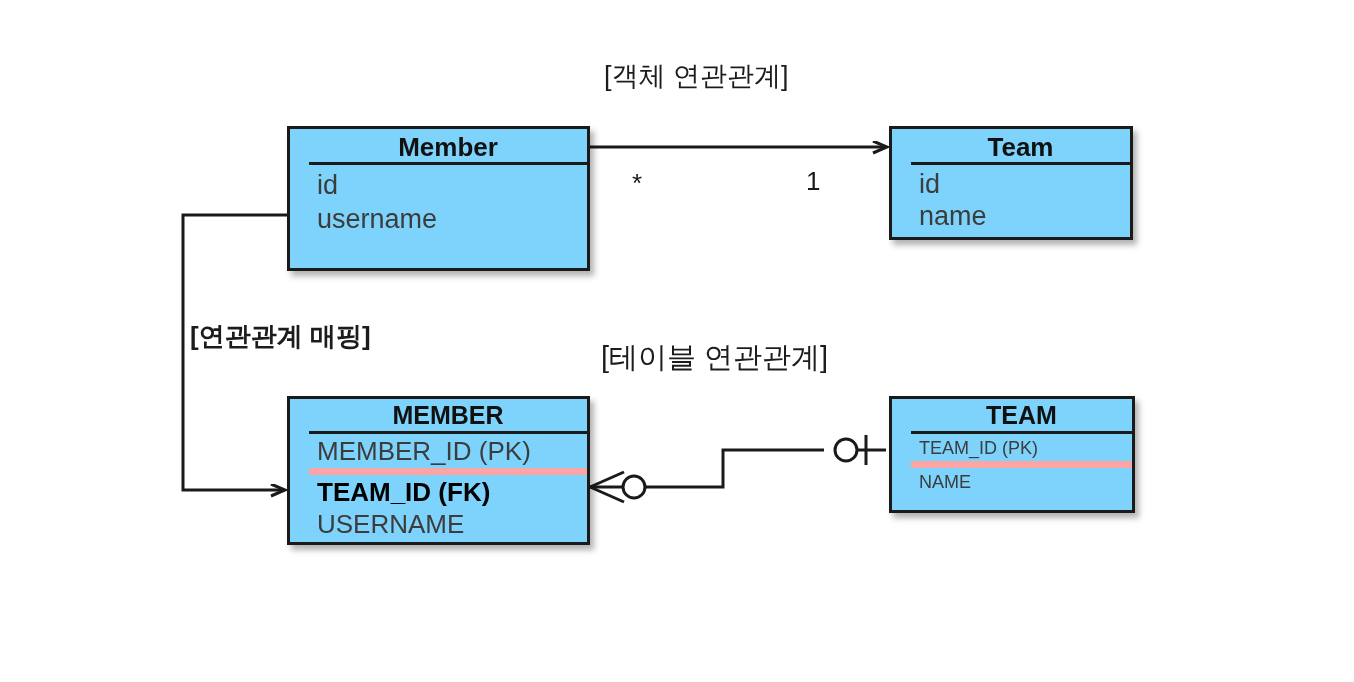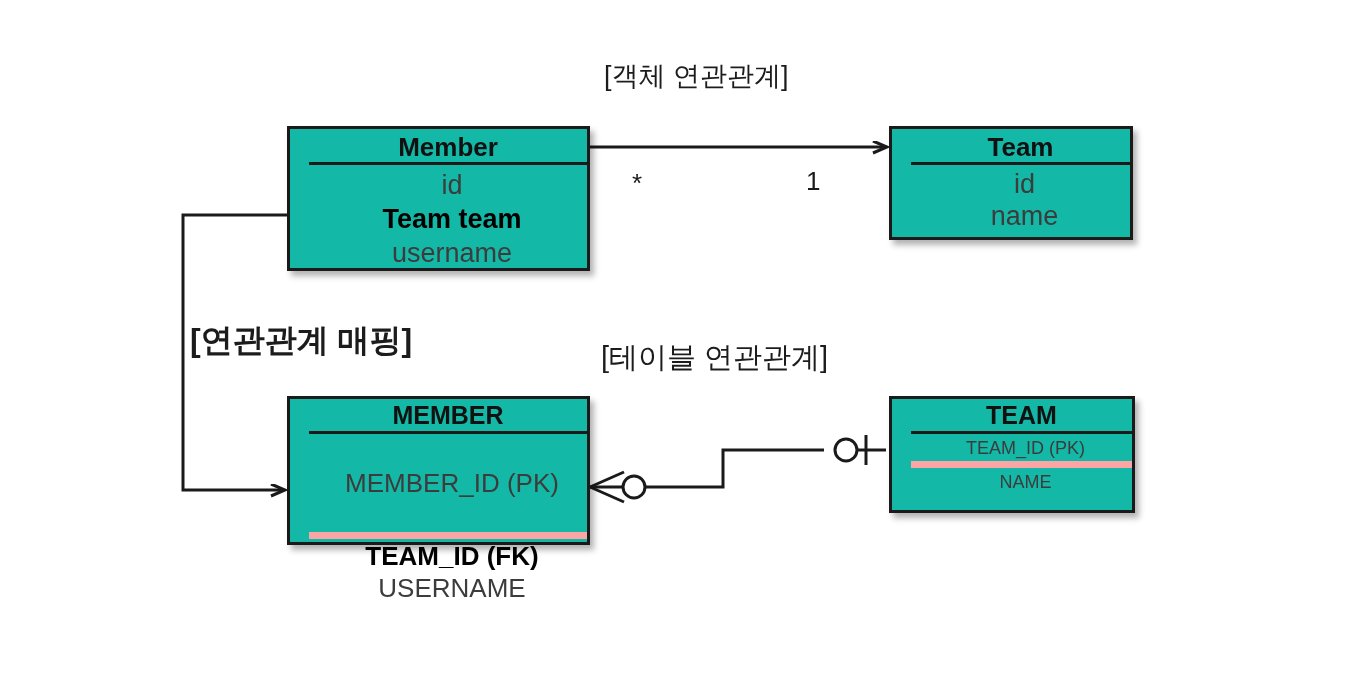--- a/index.html
+++ b/index.html
@@ -38,48 +38,47 @@
   }
   #caption-table {
     left: 601px;
     top: 338px;
     font-size: 29px;
     font-weight: 400;
   }
   #caption-mapping {
     left: 190px;
     top: 319px;
-    font-size: 32px;
+    font-size: 26px;
     font-weight: 700;
   }
 
   
   .box {
     position: absolute;
     box-sizing: border-box;
-    background: #14b8a6;
+    background: #7dd3fc;
     border: 3px solid #1a1a1a;
     box-shadow: 4px 5px 6px rgba(0,0,0,0.30);
     z-index: 5;
     padding-left: 19px;
   }
   .box-title {
     box-sizing: border-box;
     width: 100%;
     text-align: center;
     font-weight: 700;
     color: #111111;
     border-bottom: 3px solid #1a1a1a;
     line-height: 1;
   }
   .compartment {
     box-sizing: border-box;
     width: 100%;
     padding-left: 8px;
-    text-align: center;
   }
   .compartment + .compartment {
     border-top: 7px solid #fca5a5;
   }
   .attr {
     color: #3c3c3c;
     font-weight: 400;
     line-height: 1.0;
     white-space: nowrap;
   }
@@ -123,21 +122,21 @@
     left: 287px;
     top: 396px;
     width: 303px;
     height: 149px;
   }
   #box-member-table .box-title {
     height: 35px;
     font-size: 25px;
     padding-top: 4px;
   }
-  #box-member-table .compartment { padding-top: 2px; margin-top: 32px; }
+  #box-member-table .compartment { padding-top: 2px; }
   #box-member-table .attr { font-size: 26px; padding: 2px 0 4px 0; }
 
   
   #box-team-table {
     left: 889px;
     top: 396px;
     width: 246px;
     height: 117px;
   }
   #box-team-table .box-title {
@@ -211,21 +210,20 @@
     </g>
   </svg>
 
   <div class="mult" id="mult-many">*</div>
   <div class="mult" id="mult-one">1</div>
 
   <div class="box" id="box-member">
     <div class="box-title">Member</div>
     <div class="compartment">
       <div class="attr">id</div>
-      <div class="attr strong">Team team</div>
       <div class="attr">username</div>
     </div>
   </div>
 
   <div class="box" id="box-team">
     <div class="box-title">Team</div>
     <div class="compartment">
       <div class="attr">id</div>
       <div class="attr">name</div>
     </div>

